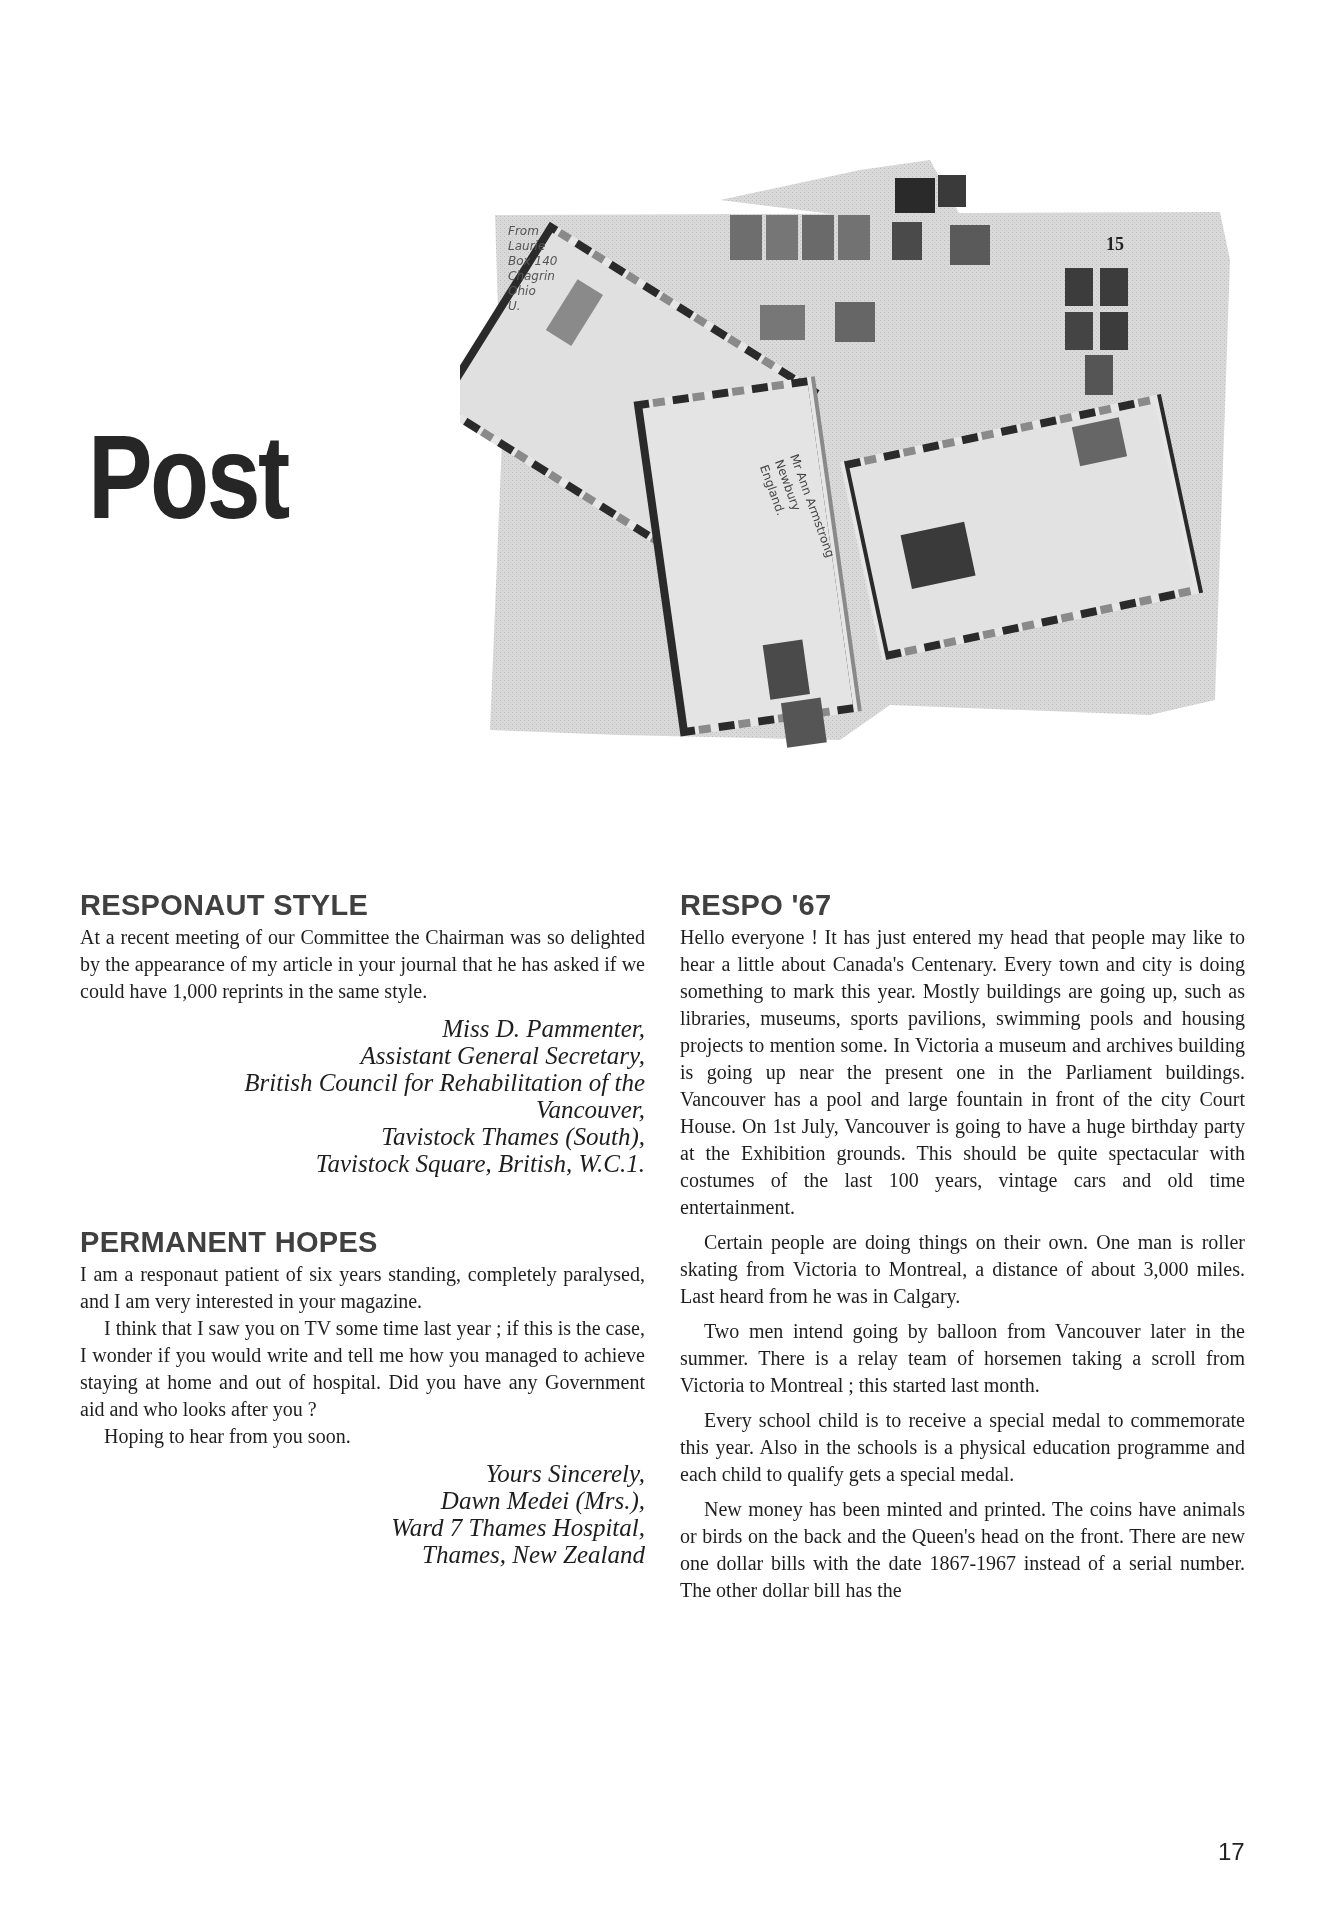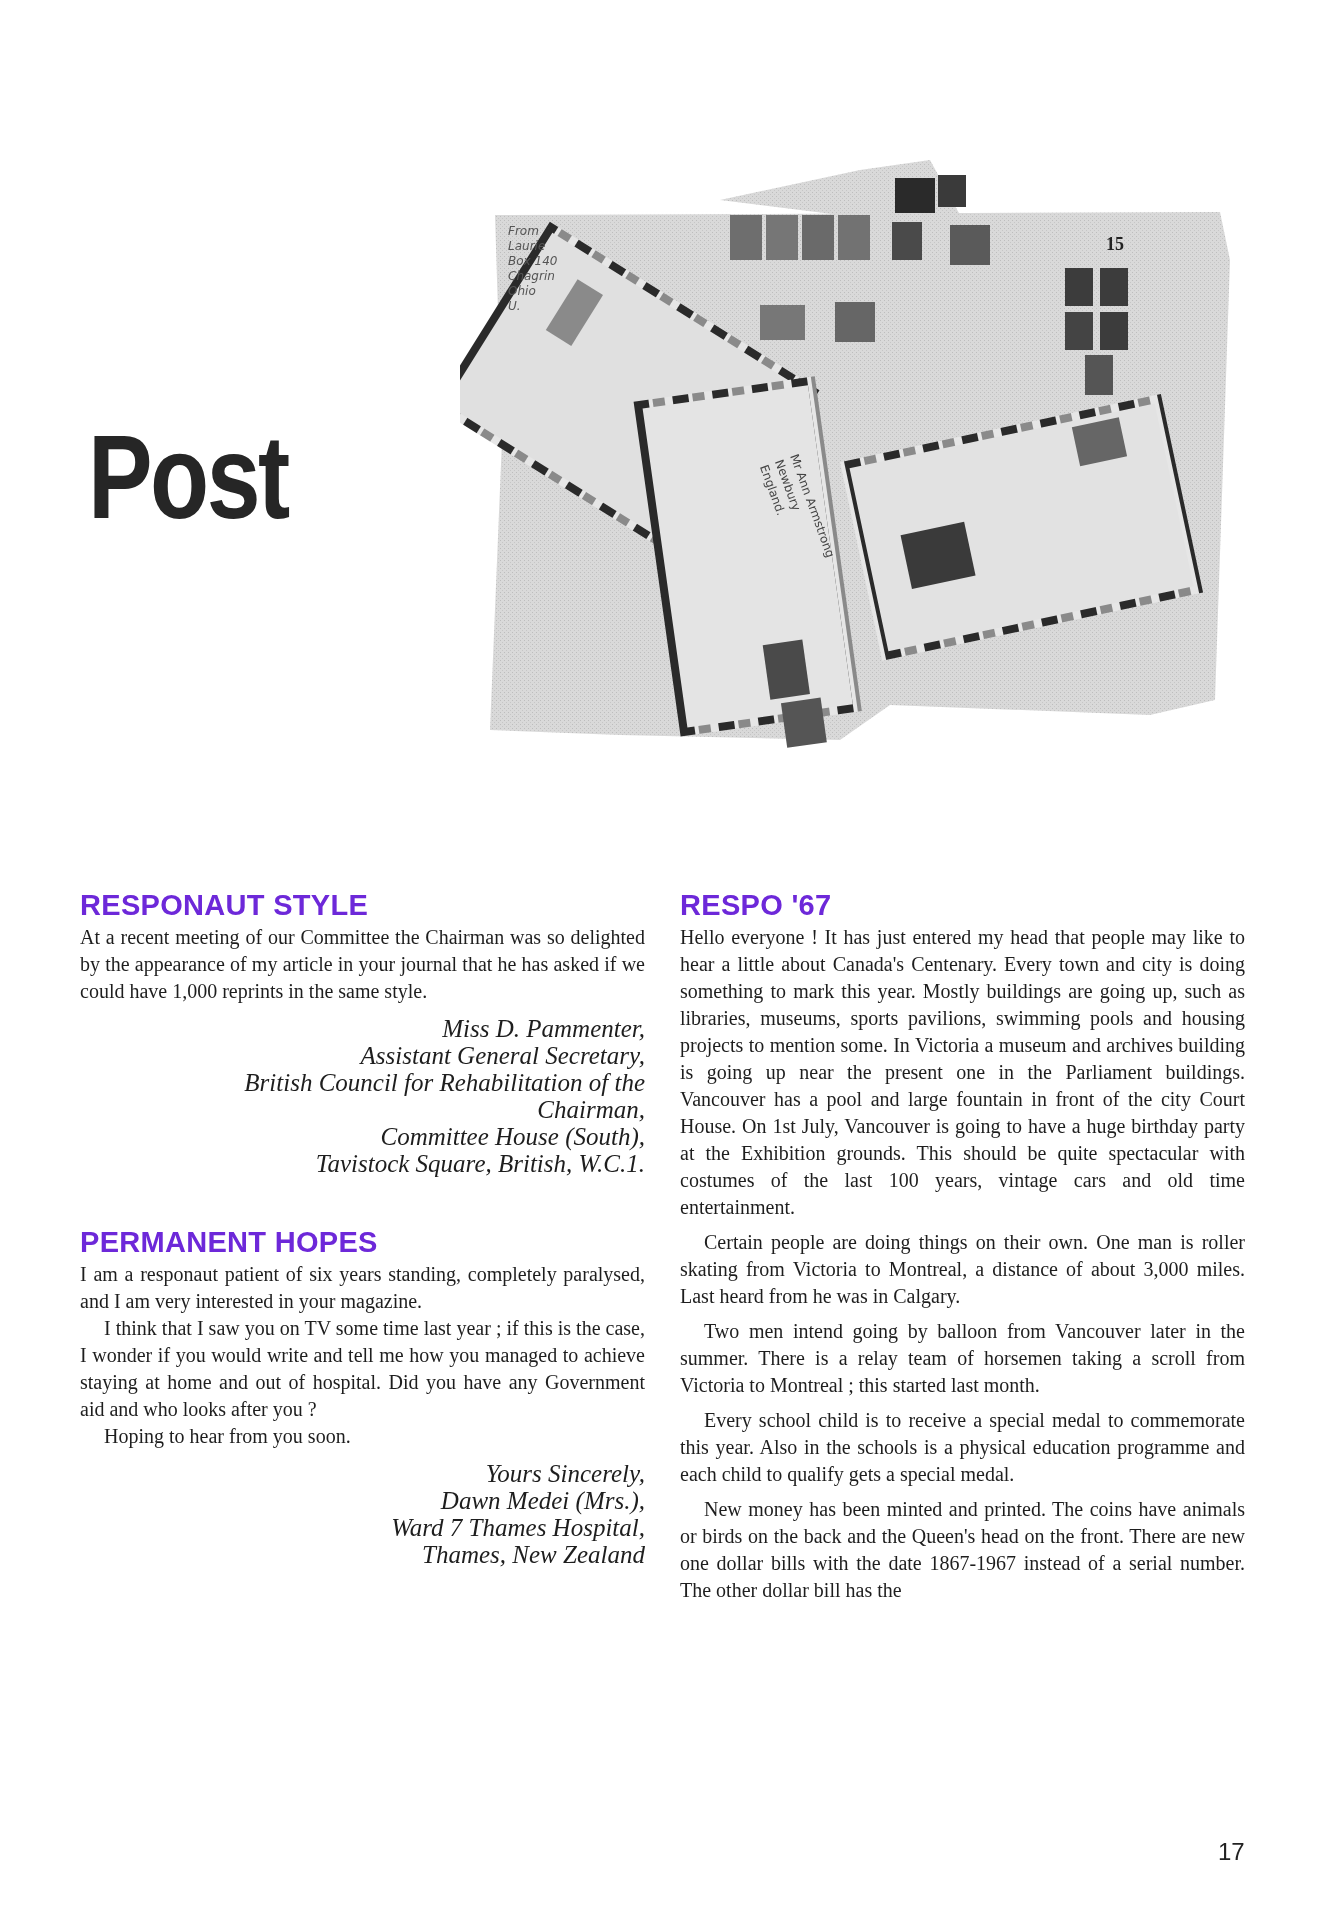--- a/index.html
+++ b/index.html
@@ -20,21 +20,21 @@
   }
   .photo svg { width: 100%; height: 100%; display: block; }
 
   .col { position: absolute; width: 565px; }
   .col-left { left: 80px; top: 888px; }
   .col-right { left: 680px; top: 888px; }
 
   .head {
     font-family: "Liberation Sans", "DejaVu Sans", sans-serif;
     font-weight: bold; font-size: 29px; line-height: 34px;
-    letter-spacing: 0.3px; color: #6d28d9; margin: 0 0 2px 0;
+    letter-spacing: 0.3px; color: #404040; margin: 0 0 2px 0;
   }
   p.body {
     margin: 0; font-size: 20px; line-height: 27px;
     text-align: justify; hyphens: none;
   }
   p.indent { text-indent: 24px; }
   p.gap { margin-top: 8px; }
   .sig {
     font-style: italic; text-align: right; font-size: 25px; line-height: 27px;
     margin: 0;
@@ -127,22 +127,22 @@
 </div>
 
 <div class="col col-left">
   <section>
     <div class="head">RESPONAUT STYLE</div>
     <p class="body">At a recent meeting of our Committee the Chairman was so delighted by the appearance of my article in your journal that he has asked if we could have 1,000 reprints in the same style.</p>
     <div class="sig-block">
       <p class="sig">Miss D. Pammenter,</p>
       <p class="sig">Assistant General Secretary,</p>
       <p class="sig">British Council for Rehabilitation of the</p>
-      <p class="sig">Chairman,</p>
-      <p class="sig">Committee House (South),</p>
+      <p class="sig">Vancouver,</p>
+      <p class="sig">Tavistock Thames (South),</p>
       <p class="sig">Tavistock Square, British, W.C.1.</p>
     </div>
   </section>
 
   <section class="section2">
     <div class="head">PERMANENT HOPES</div>
     <p class="body">I am a responaut patient of six years standing, completely paralysed, and I am very interested in your magazine.</p>
     <p class="body indent">I think that I saw you on TV some time last year ; if this is the case, I wonder if you would write and tell me how you managed to achieve staying at home and out of hospital. Did you have any Government aid and who looks after you ?</p>
     <p class="body indent">Hoping to hear from you soon.</p>
     <div class="sig-block">

